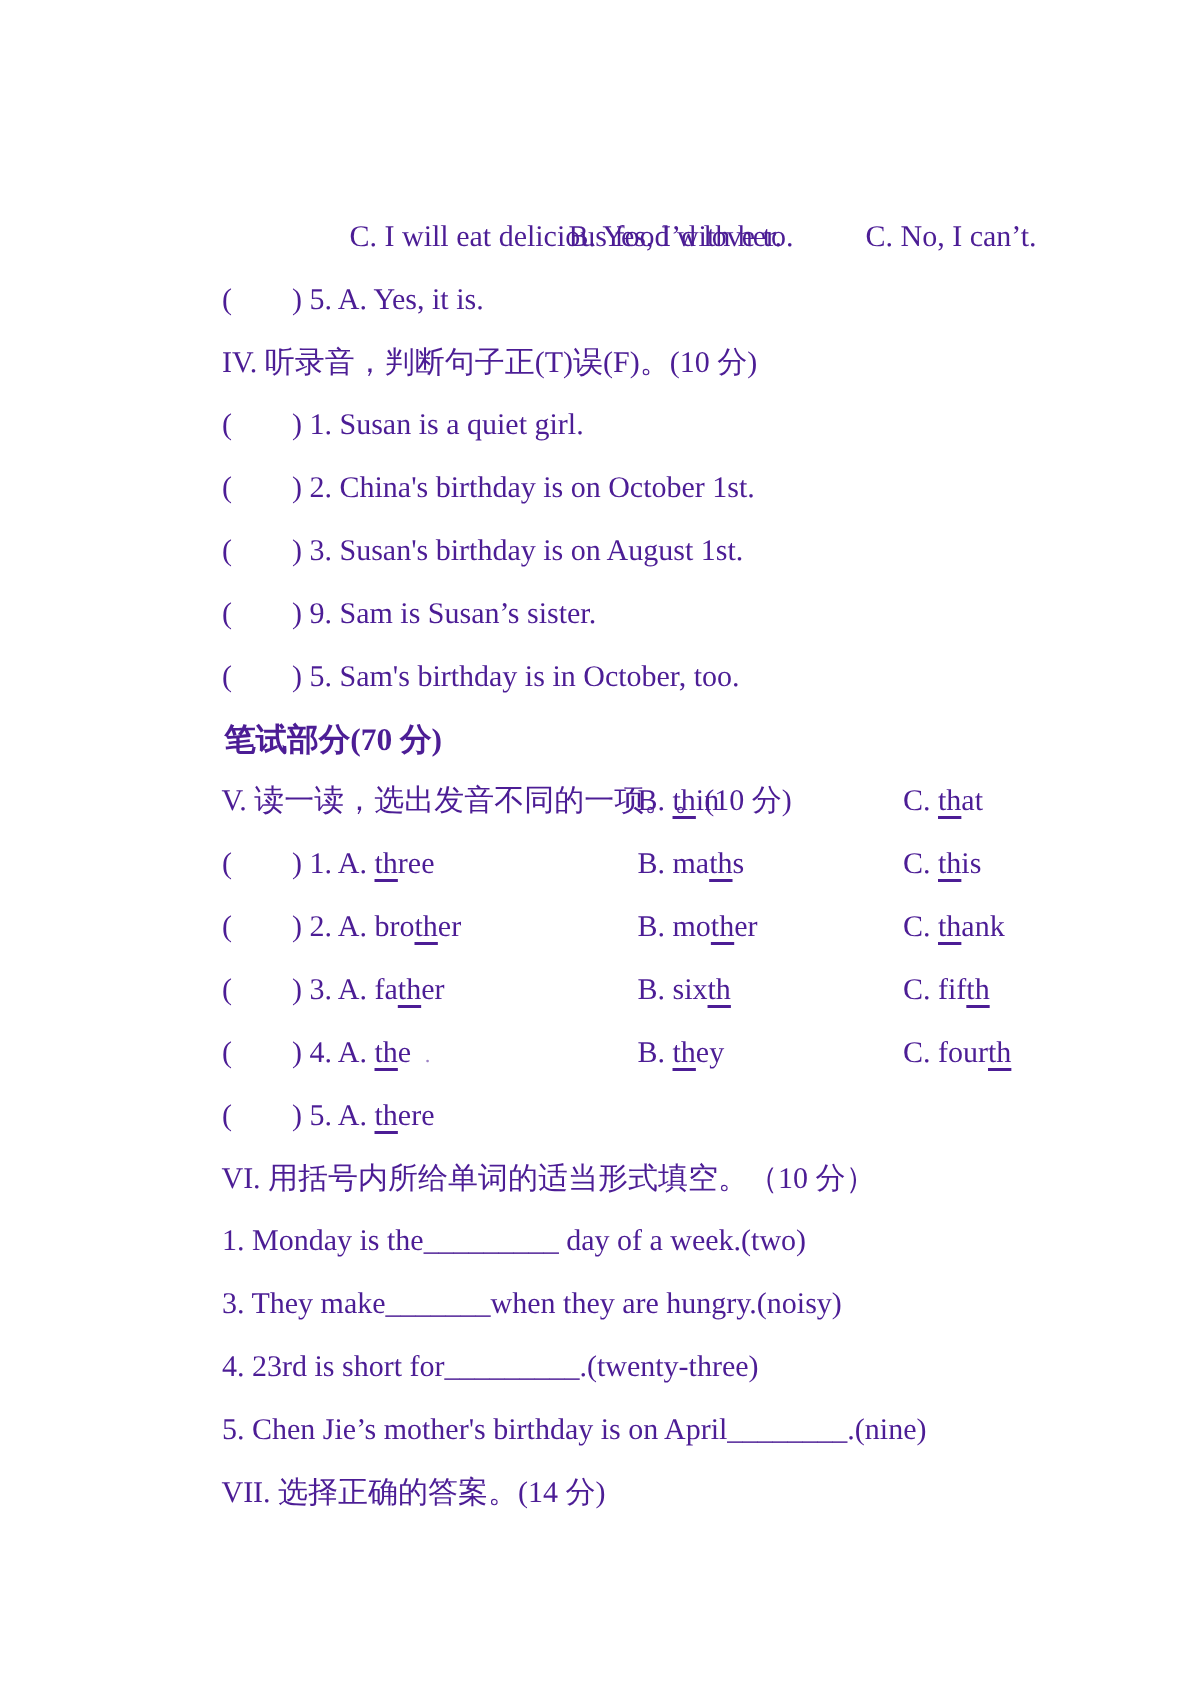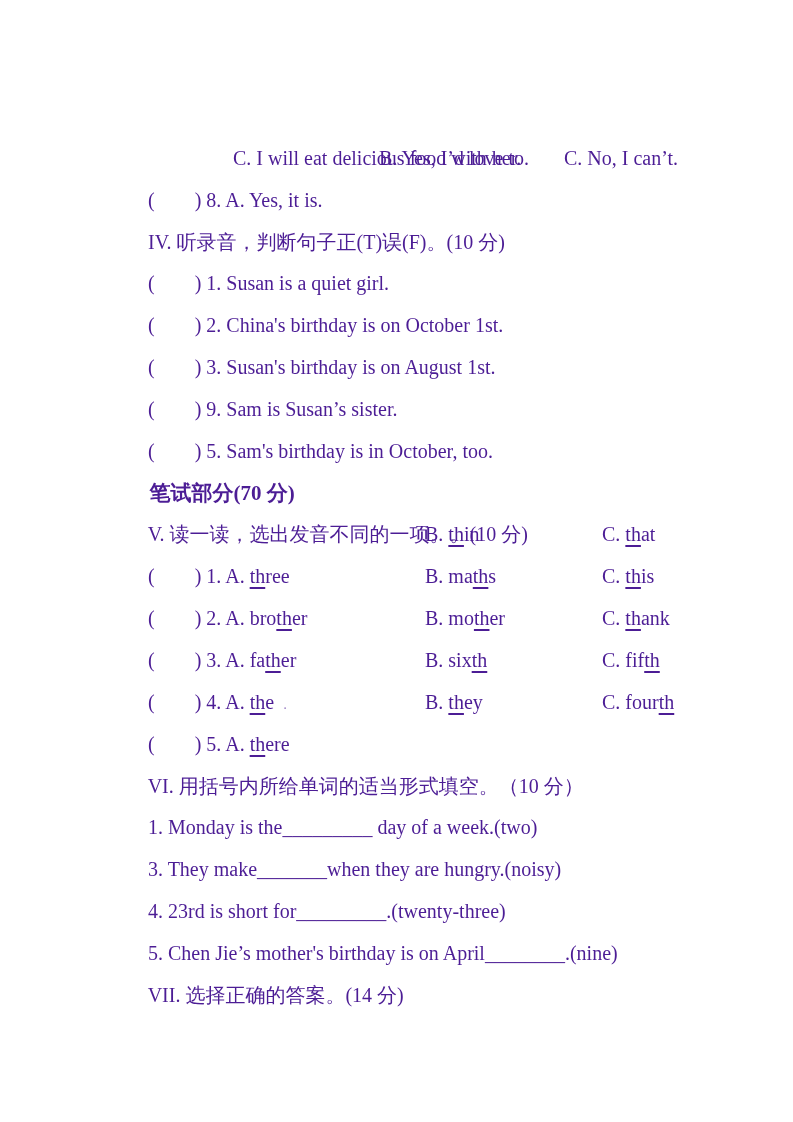--- a/index.html
+++ b/index.html
@@ -17,21 +17,21 @@
     position:relative;
     height:41.85px;
     line-height:41.85px;
     white-space:pre;
   }
   .line span{white-space:pre;}
   .indent{padding-left:85px;}
   .bold-center{font-weight:700;text-align:left;font-size:21px;}
   
   .colB3{position:absolute;left:261px;top:0;}
-  .colC3{position:absolute;left:446px;top:0;font-family:Liberation Serif, serif;}
+  .colC3{position:absolute;left:459px;top:0;font-family:Liberation Serif, serif;}
   
   .colB5{position:absolute;left:307px;top:0;}
   .colC5{position:absolute;left:484px;top:0;}
   .u{
     text-decoration:underline;
     text-underline-offset:4px;
     text-decoration-thickness:1.5px;
   }
   .faint{opacity:.55;margin-left:9px;font-size:15px;}
 </style>
@@ -39,21 +39,21 @@
 <body>
 
 <div class="page">
   <div class="doc">
 
     <div class="line indent">
       <span>C. I will eat delicious food with her.</span>
     </div>
 
     <div class="line">
-      <span>(        ) 8. A. Yes, it is.</span>
+      <span>(        ) 5. A. Yes, it is.</span>
       <span class="colB3">B. Yes, I’d love to.</span>
       <span class="colC3">C. No, I can’t.</span>
     </div>
 
     <div class="line">
       <span>IV. 听录音，判断句子正(T)误(F)。(10 分)</span>
     </div>
     <div class="line">
       <span>(        ) 1. Susan is a quiet girl.</span>
     </div>

